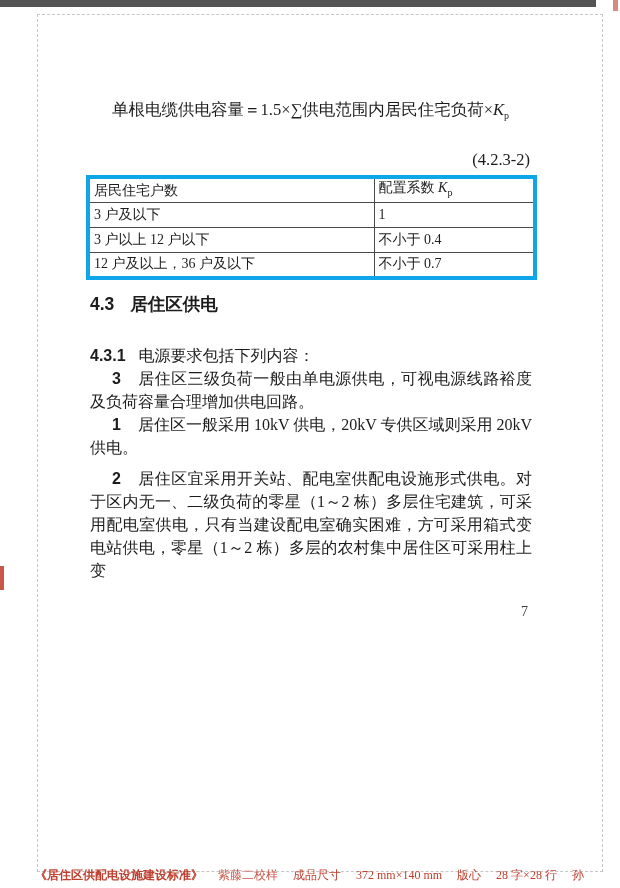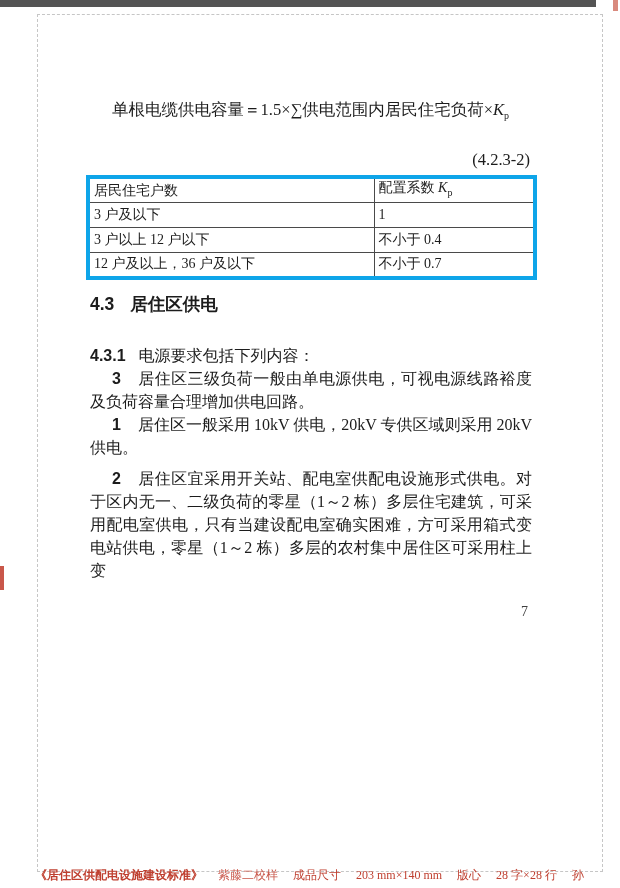--- a/index.html
+++ b/index.html
@@ -167,17 +167,17 @@
 
     <div class="page-number">7</div>
   </div>
 
 </div>
 
 <div class="proof-footer">
   <span class="book-title">《居住区供配电设施建设标准》</span>
   <span class="proof-stage">紫藤二校样</span>
   <span>成品尺寸</span>
-  <span>203 mm×140 mm</span>
+  <span>372 mm×140 mm</span>
   <span>版心</span>
   <span>28 字×28 行</span>
   <span>孙</span>
 </div>
 
 </body></html>

